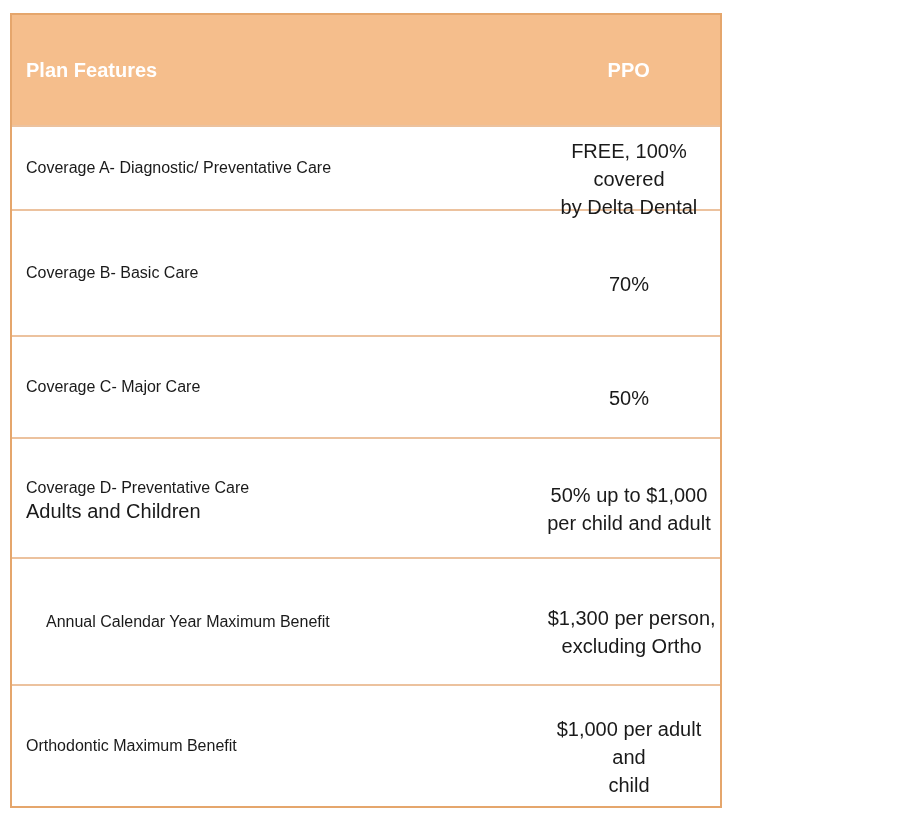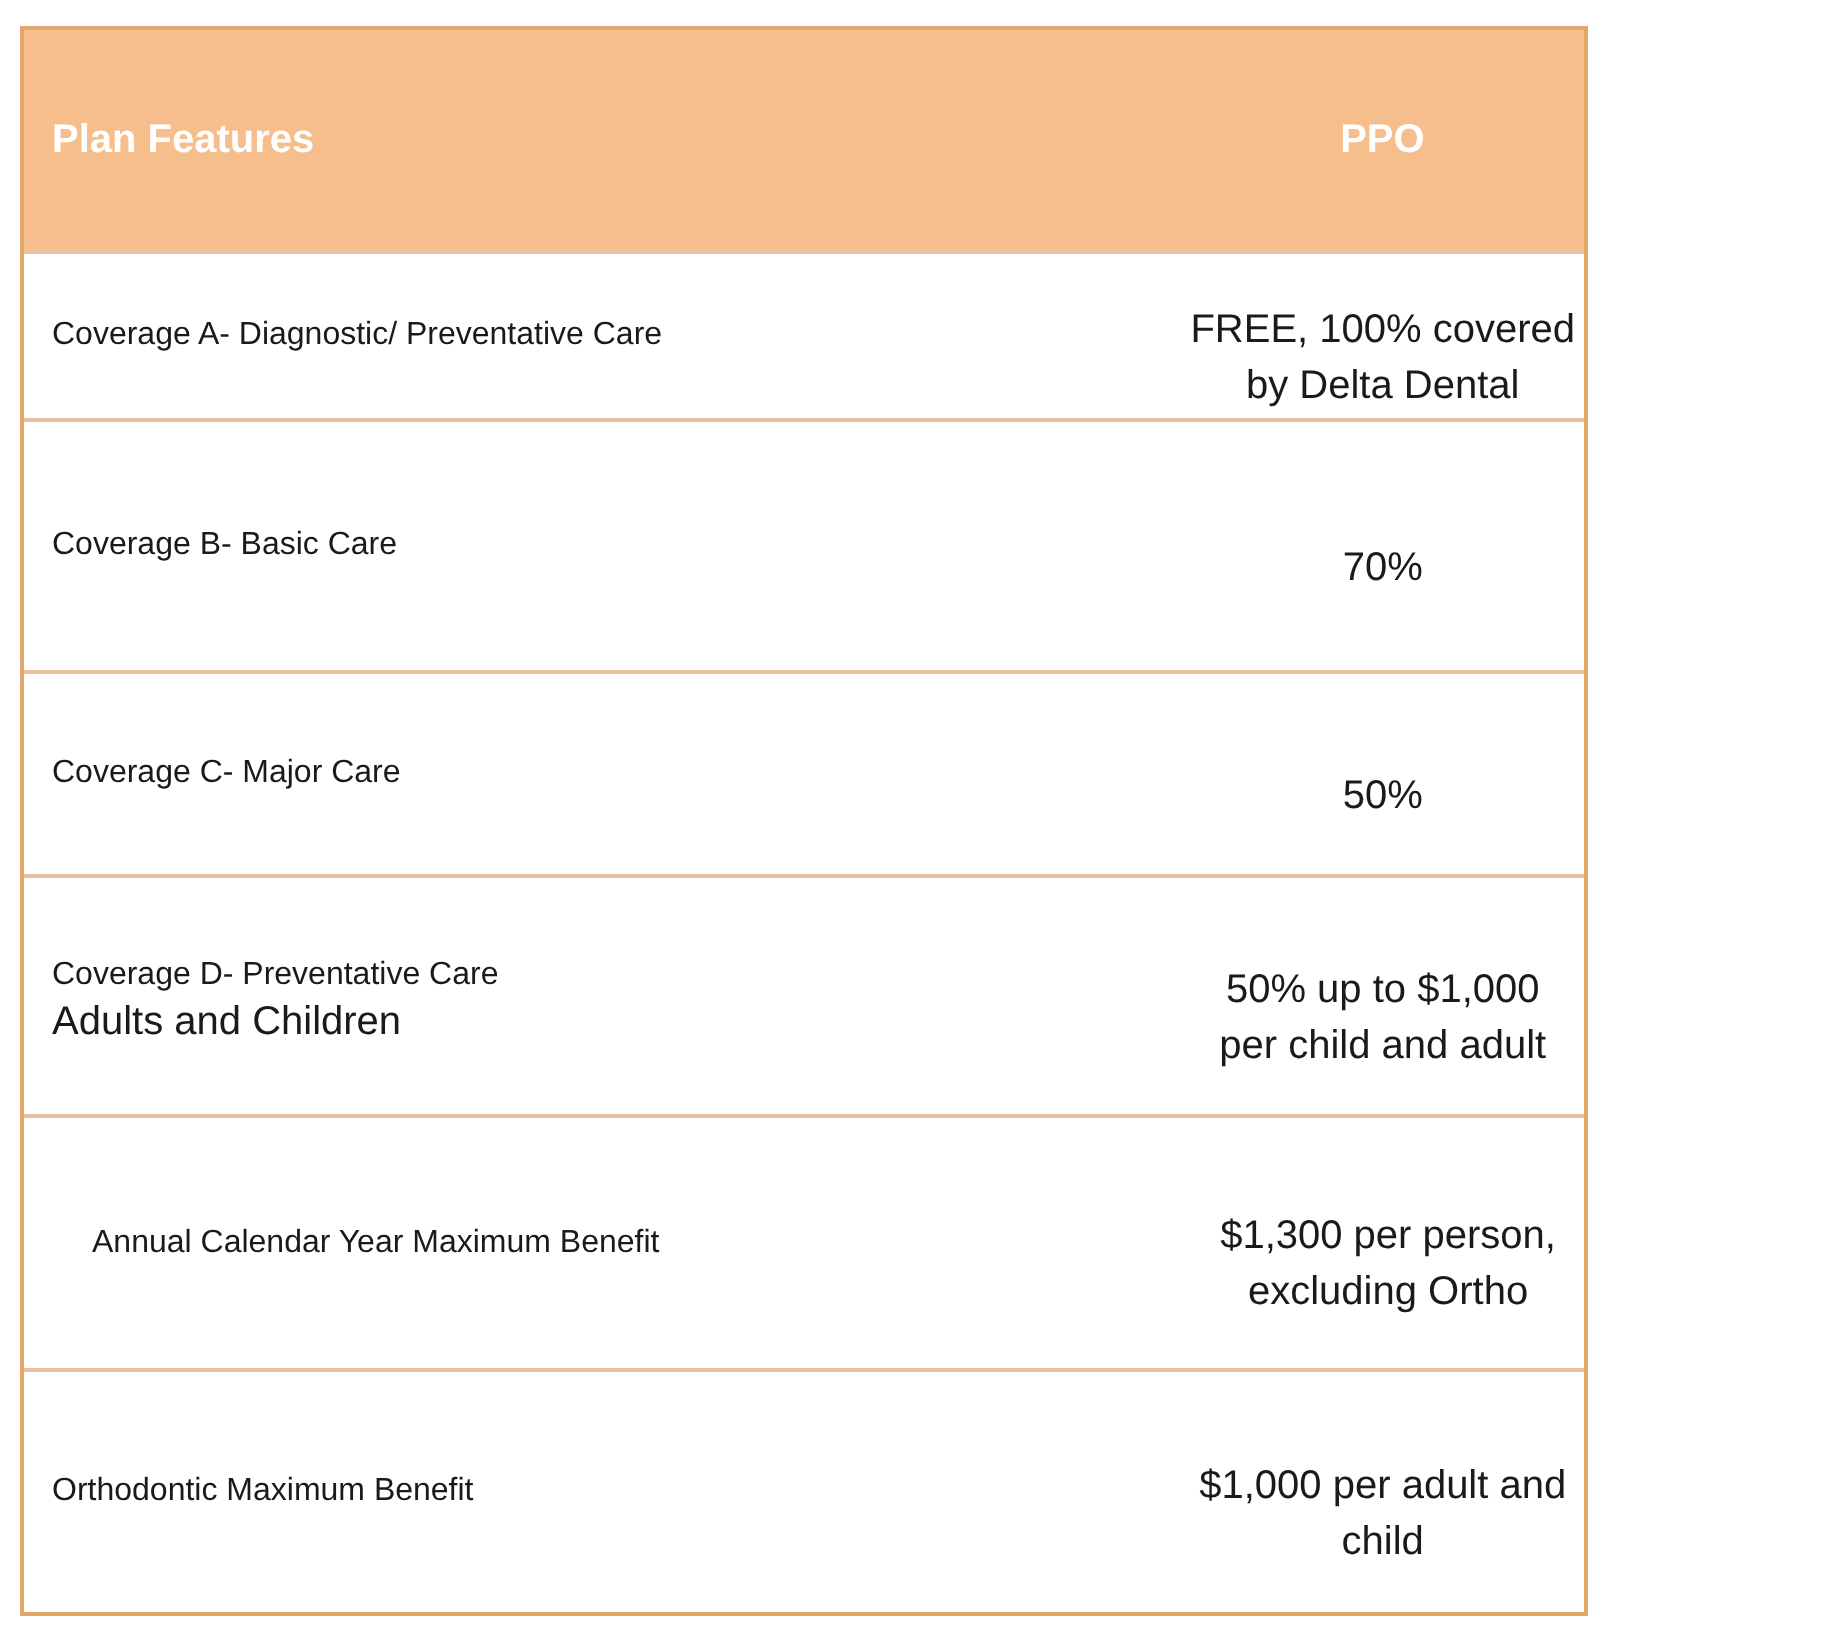--- a/index.html
+++ b/index.html
@@ -13,21 +13,21 @@
   html, body {
     width: 912px; height: 820px;
     background: #FFFFFF;
     font-family: "Liberation Sans", sans-serif;
     overflow: hidden;
   }
   .canvas { position: relative; width: 912px; height: 820px; background: #FFFFFF; }
   .plan-table {
     position: absolute;
     left: 10px; top: 13px;
-    width: 784px;
+    width: 712px;
     border: 2px solid var(--outer-border);
     background: #0369a1;
   }
   .thead {
     display: flex;
     height: 110px;
     background: var(--header-bg);
   }
   .th {
     color: var(--header-text);

